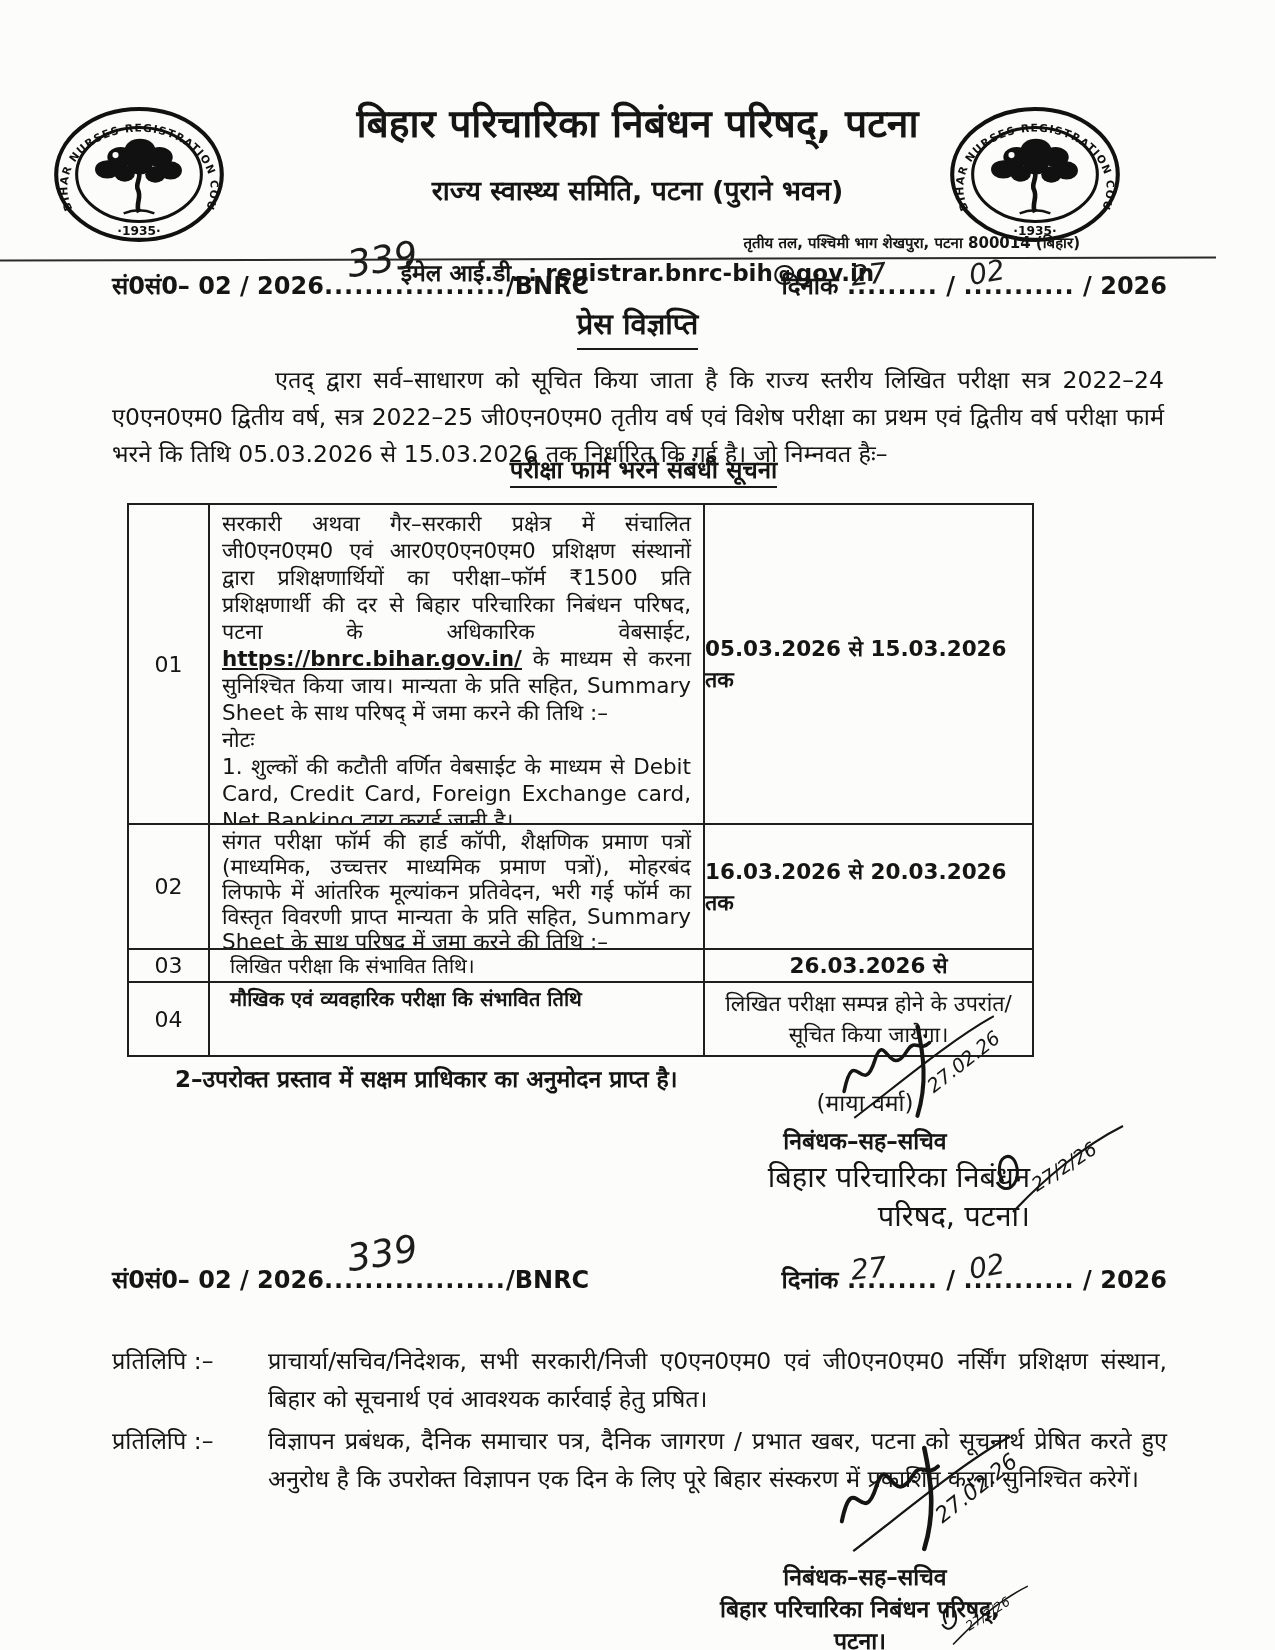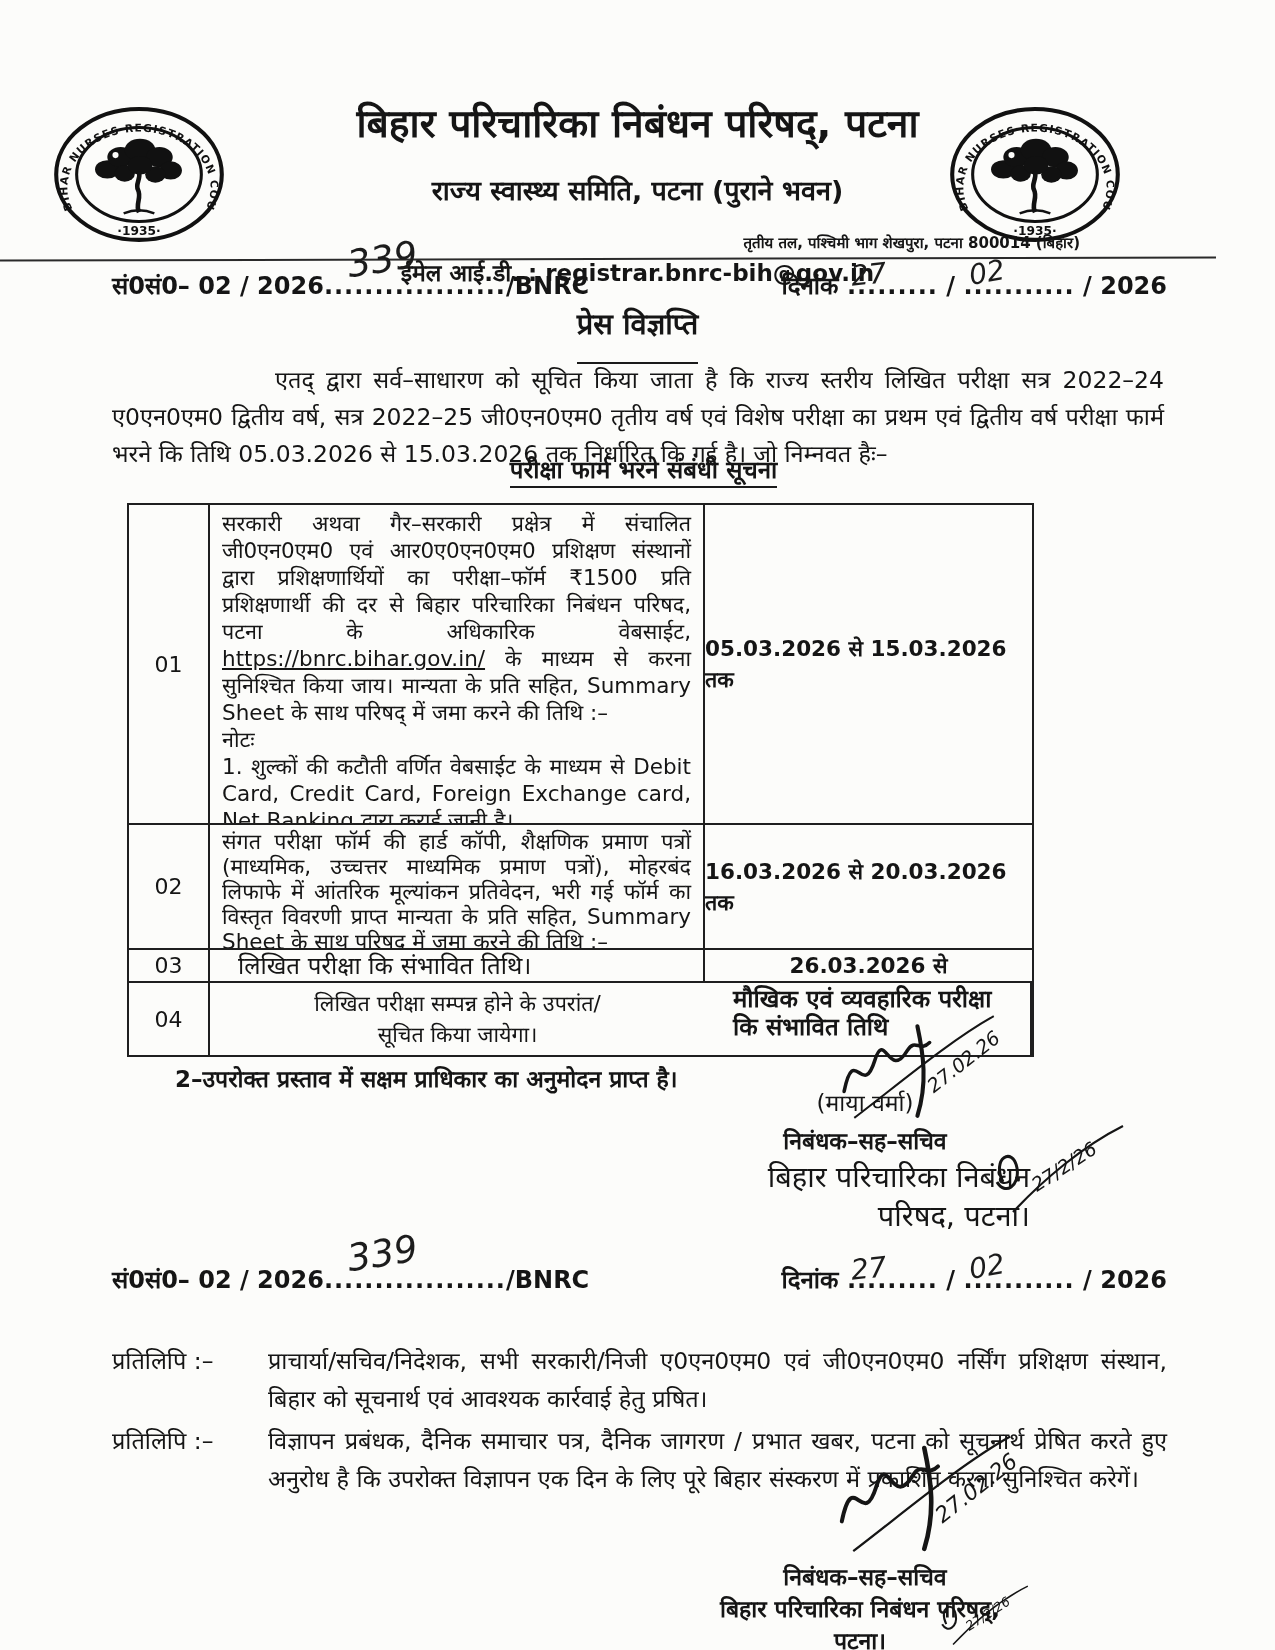--- a/index.html
+++ b/index.html
@@ -23,39 +23,39 @@
   .ref-left{position:relative; white-space:nowrap;}
   .dots{letter-spacing:1px; font-weight:bold;}
   .hand{font-style:italic; color:#1c1c1c; display:inline-block; font-weight:normal;}
   .hand-339{position:absolute; top:-30px; left:235px; font-size:37px; transform:rotate(-9deg);}
   .ref-right{position:relative; white-space:nowrap;}
   .date-slot{position:relative; display:inline-block;}
   .hand-dd{position:absolute; top:-14px; left:4px; font-size:28px; transform:rotate(-6deg);}
   .hand-mm{position:absolute; top:-16px; left:6px; font-size:28px; transform:rotate(-10deg);}
   
   .press-title{position:absolute; top:303px; left:0; right:0; text-align:center; font-size:29px; font-weight:bold;}
-  .press-title span{border-bottom:2px solid #1a1a1a; padding-bottom:21px;}
+  .press-title span{border-bottom:2px solid #1a1a1a; padding-bottom:7px;}
   .intro{position:absolute; top:362px; left:112px; width:1052px; font-size:23.5px; line-height:37px; text-align:justify; text-indent:163px;}
   .tbl-heading{position:absolute; top:452px; left:12px; right:0; text-align:center; font-size:24px; font-weight:bold;}
   .tbl-heading span{border-bottom:2px solid #1a1a1a; padding-bottom:2px;}
   
   .tbl{
     position:absolute; top:503px; left:127px; width:903px;
     display:grid; grid-template-columns:81px 495px 327px; grid-template-rows:320px 125px 33px 72px;
     border:2.5px solid #1f1f1f;
   }
   .cell{border-right:2px solid #1f1f1f; border-bottom:2px solid #1f1f1f; box-sizing:border-box; overflow:hidden;}
   .cell.last-col{border-right:none;} .cell.last-row{border-bottom:none;}
   .sno{display:flex; align-items:center; justify-content:center; font-size:22px;}
   .desc{padding:5px 12px 2px 12px; font-size:21.5px; line-height:27px; text-align:justify;}
-  .url{font-weight:normal; text-decoration:underline;}
+  .url{font-weight:bold; text-decoration:underline;}
   .datecell{display:flex; flex-direction:column; align-items:center; justify-content:center; font-size:21.5px; line-height:31px;}
   .datecell.bold{font-weight:bold;}
   .desc2{padding:4px 12px; font-size:21.5px; line-height:25px; text-align:justify;}
-  .desc3{padding:2px 28px; font-size:24px; line-height:28px;}
+  .desc3{padding:2px 20px; font-size:20px; line-height:28px;}
   .desc3.bold{font-weight:bold;}
   
   .approval{position:absolute; top:1062px; left:175px; font-size:23px; font-weight:bold;}
   .sig-name{position:absolute; top:1086px; left:760px; width:210px; text-align:center; font-size:23px;}
   .sig1-title{position:absolute; top:1124px; left:755px; width:220px; text-align:center; font-size:23px; font-weight:bold;}
   .sig1-org{position:absolute; top:1156px; left:690px; width:340px; text-align:right; font-size:29px; font-weight:normal;}
   .sigsvg{position:absolute;}
   
   .copy{position:absolute; left:112px; width:1055px; display:flex;gap:8px;}
   .copy-label{flex:0 0 120px; font-size:23.5px; line-height:38px; white-space:nowrap;}
@@ -168,25 +168,25 @@
 
     <div class="cell sno">02</div>
     <div class="cell desc2">संगत परीक्षा फॉर्म की हार्ड कॉपी, शैक्षणिक प्रमाण पत्रों (माध्यमिक, उच्चत्तर माध्यमिक प्रमाण पत्रों), मोहरबंद लिफाफे में आंतरिक मूल्यांकन प्रतिवेदन, भरी गई फॉर्म का विस्तृत विवरणी प्राप्त मान्यता के प्रति सहित, Summary Sheet के साथ परिषद् में जमा करने की तिथि :–</div>
     <div class="cell last-col datecell bold">16.03.2026 से 20.03.2026 तक</div>
 
     <div class="cell sno">03</div>
     <div class="cell desc3">लिखित परीक्षा कि संभावित तिथि।</div>
     <div class="cell last-col datecell bold">26.03.2026 से</div>
 
     <div class="cell sno last-row">04</div>
+    <div class="cell desc3 bold last-row">मौखिक एवं व्यवहारिक परीक्षा कि संभावित तिथि</div>
     <div class="cell last-col last-row datecell">
       <div>लिखित परीक्षा सम्पन्न होने के उपरांत/</div>
       <div>सूचित किया जायेगा।</div>
     </div>
-    <div class="cell desc3 bold last-row">मौखिक एवं व्यवहारिक परीक्षा कि संभावित तिथि</div>
   </div>
 
   <div class="approval">2–उपरोक्त प्रस्ताव में सक्षम प्राधिकार का अनुमोदन प्राप्त है।</div>
 
   <svg class="sigsvg" style="top:1012px; left:815px; width:215px; height:112px;" viewBox="0 0 170 110">
     <path d="M8 78 C 18 30 26 86 38 48 C 48 16 52 68 70 38 C 78 25 82 40 92 30" fill="none" stroke="#151515" stroke-width="3.5" stroke-linecap="round"></path>
     <path d="M18 104 C 60 72 112 28 155 4" fill="none" stroke="#151515" stroke-width="2"></path>
     <path d="M80 14 C 86 42 90 70 80 102" fill="none" stroke="#151515" stroke-width="4" stroke-linecap="round"></path>
     <text class="handtext" x="96" y="80" font-size="19" fill="#151515" transform="rotate(-38 96 80)">27.02.26</text>
   </svg>

